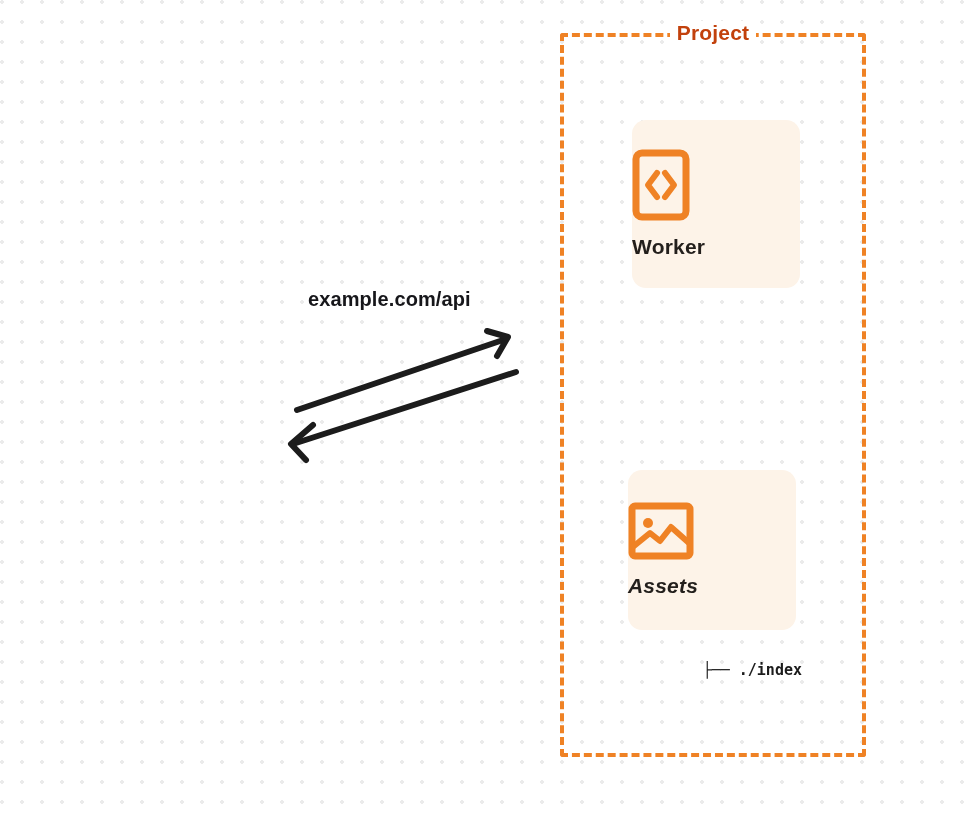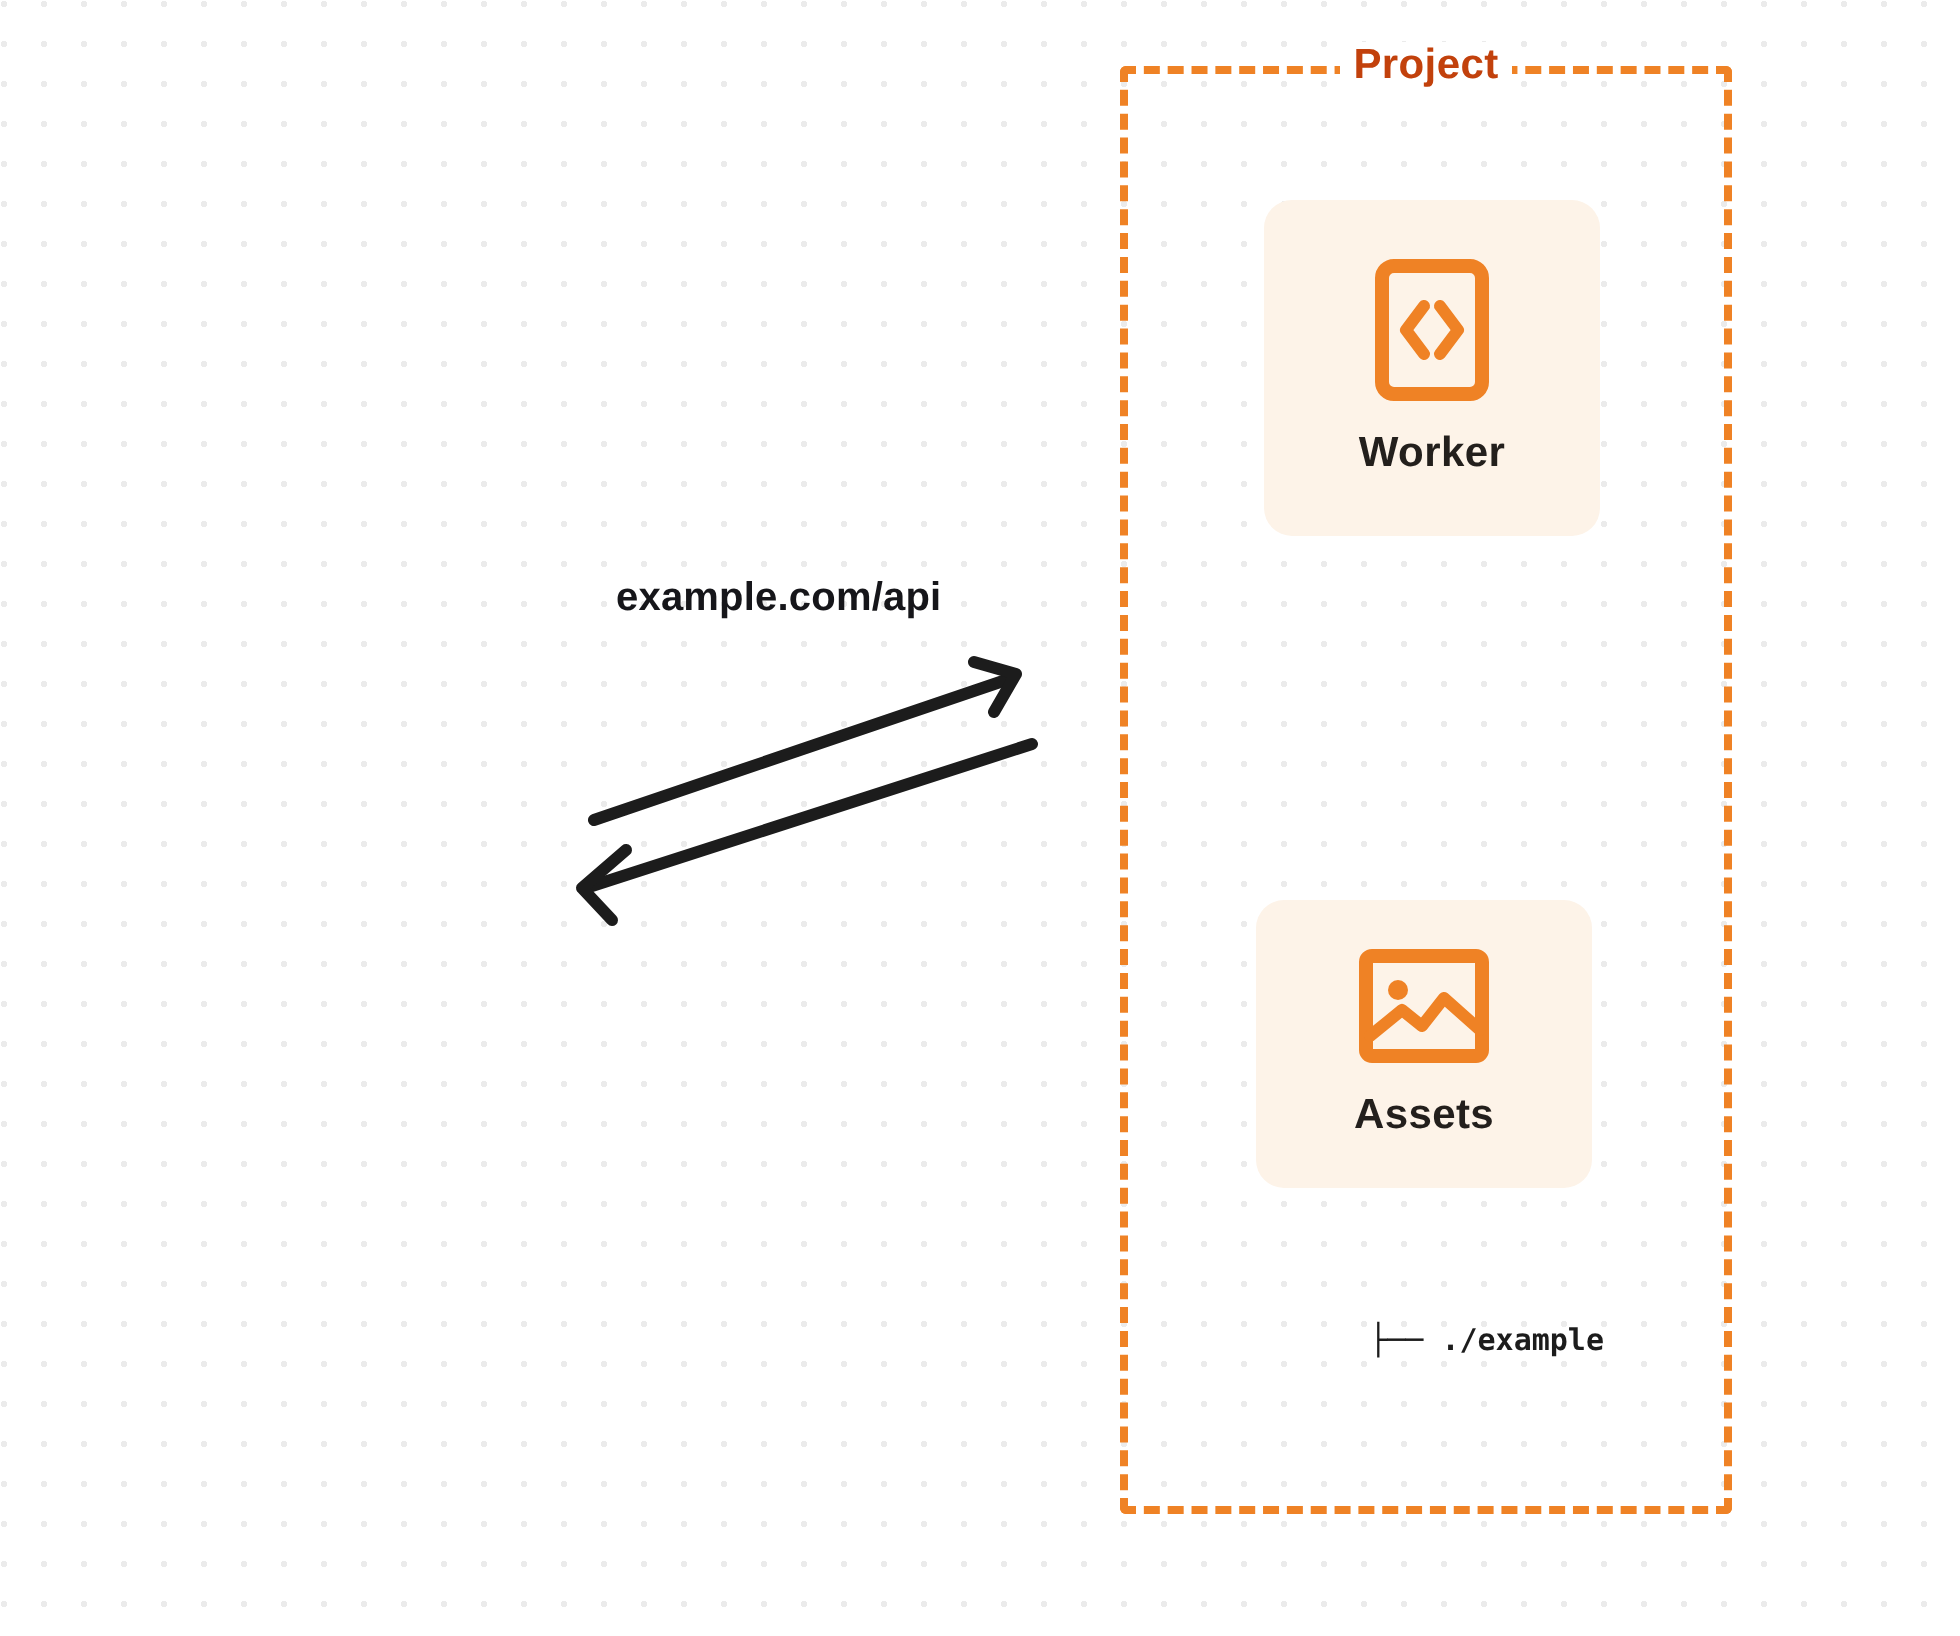--- a/index.html
+++ b/index.html
@@ -92,34 +92,35 @@
     padding: 0 7px;
   }
 
   
   .service-card {
     position: absolute;
     background: #fdf3e8;
     border-radius: 14px;
     display: flex;
     flex-direction: column;
-    align-items: center;
     justify-content: center;
+    margin-top: 20px;
   }
   .service-card.worker {
     left: 632px;
     top: 100px;
     width: 168px;
     height: 168px;
   }
   .service-card.assets {
     left: 628px;
     top: 450px;
     width: 168px;
-    height: 144px;
+    height: 160px;
+    font-style: italic;
   }
   .card-icon {
     display: block;
     margin-bottom: 14px;
   }
   .card-label {
     font-family: "Liberation Sans", sans-serif;
     font-size: 21px;
     font-weight: bold;
     color: #231f1c;
@@ -182,17 +183,17 @@
   <div class="service-card assets">
     <svg class="card-icon" width="66" height="58" viewBox="0 0 66 58" xmlns="http://www.w3.org/2000/svg">
       <rect x="4" y="4" width="58" height="50" rx="3" ry="3" fill="none" stroke="#ef8225" stroke-width="7"></rect>
       <circle cx="20" cy="21" r="5" fill="#ef8225"></circle>
       <polyline points="6,44 22,31 32,39 43,25 61,41" fill="none" stroke="#ef8225" stroke-width="6" stroke-linecap="round" stroke-linejoin="round"></polyline>
     </svg>
     <div class="card-label">Assets</div>
   </div>
 
   <div class="file-tree">
-    <span class="tree-row">├── ./example</span>
+    <span class="tree-row">├── ./index</span>
     
   </div>
 
 </div>
 
 </body></html>

